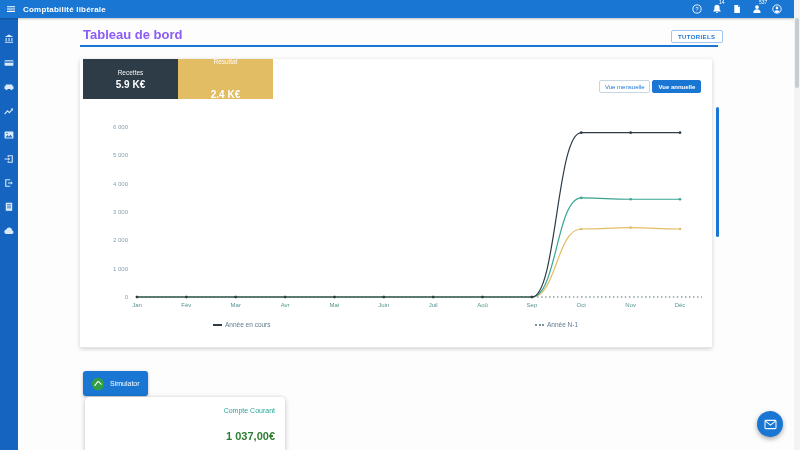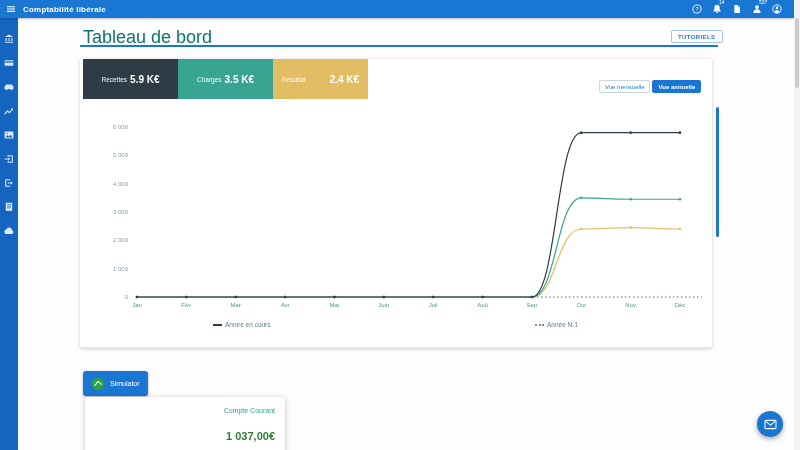--- a/index.html
+++ b/index.html
@@ -18,31 +18,31 @@
   .menu-btn { width:10px; height:10px; background:none; border:none; cursor:pointer; display:inline-flex; padding:0; }
   .menu-btn svg { width:10px; height:10px; }
 
   
   .sidebar { position:absolute; top:18px; left:0; width:18px; height:432px; background:#1565c0;
              display:flex; flex-direction:column; align-items:center; padding-top:16px; gap:14px; z-index:10; }
   .sb-icon { width:10px; height:10px; display:inline-flex; cursor:pointer; }
   .sb-icon svg { width:10px; height:10px; display:block; }
 
   
-  .page-title { position:absolute; left:83px; top:27px; font-size:18px; font-weight:400; color:#0f766e; }
+  .page-title { position:absolute; left:83px; top:27px; font-size:13px; font-weight:700; color:#8b5cf6; }
   .title-underline { position:absolute; left:80px; top:45px; width:638px; height:2px; background:#1976d2; }
   .tutorials-btn { position:absolute; left:671px; top:30px; height:13px; padding:0 6px; font-size:6px; font-weight:bold;
                    letter-spacing:.4px; color:#1976d2; background:#fff; border:1px solid #9fc6ee; border-radius:2px; cursor:pointer; }
 
   
   .dash-card { position:absolute; left:80px; top:59px; width:632px; height:289px; background:#fff;
                border-radius:2px; box-shadow:0 1px 4px rgba(0,0,0,.18); }
 
   .summary-row { position:absolute; left:83px; top:59px; display:flex; z-index:2; }
-  .sum-card { width:95px; height:40px; display:flex; flex-direction:row; align-items:center; justify-content:center;
+  .sum-card { width:95px; height:40px; display:flex; flex-direction:column; align-items:center; justify-content:center;
               gap:3px; color:#fff; }
   .sum-label { font-size:6.5px; opacity:.95; }
   .sum-value { font-size:10px; font-weight:bold; }
 
   .toggle-row { position:absolute; left:599px; top:80px; display:flex; gap:2px; z-index:2; }
   .toggle-btn { height:13px; padding:0 5px; font-size:6px; border:1px solid #c7d6e4; background:#fff; color:#1976d2;
                 border-radius:2px; cursor:pointer; }
   .toggle-btn.selected { background:#1976d2; border-color:#1976d2; color:#fff; font-weight:bold; }
 
   #chart { position:absolute; left:80px; top:103px; width:632px; height:212px; z-index:1;
@@ -186,24 +186,20 @@
     <h1 class="page-title">Tableau de bord</h1>
     <div class="title-underline"></div>
     <button class="tutorials-btn">TUTORIELS</button>
 
     <section class="dash-card"></section>
 
     <div class="summary-row">
       <div class="sum-card" style="background: rgb(46, 60, 72);">
         <span class="sum-label">Recettes</span>
         <span class="sum-value">5.9 K€</span>
-      </div>
-      <div class="sum-card" style="background: rgb(56, 164, 146);">
-        <span class="sum-label">Charges</span>
-        <span class="sum-value">3.5 K€</span>
       </div>
       <div class="sum-card" style="background: rgb(227, 189, 100); gap: 24px;">
         <span class="sum-label">Résultat</span>
         <span class="sum-value">2.4 K€</span>
       </div>
     </div>
 
     <div class="toggle-row">
       <button class="toggle-btn">Vue mensuelle</button>
       <button class="toggle-btn selected">Vue annuelle</button>

